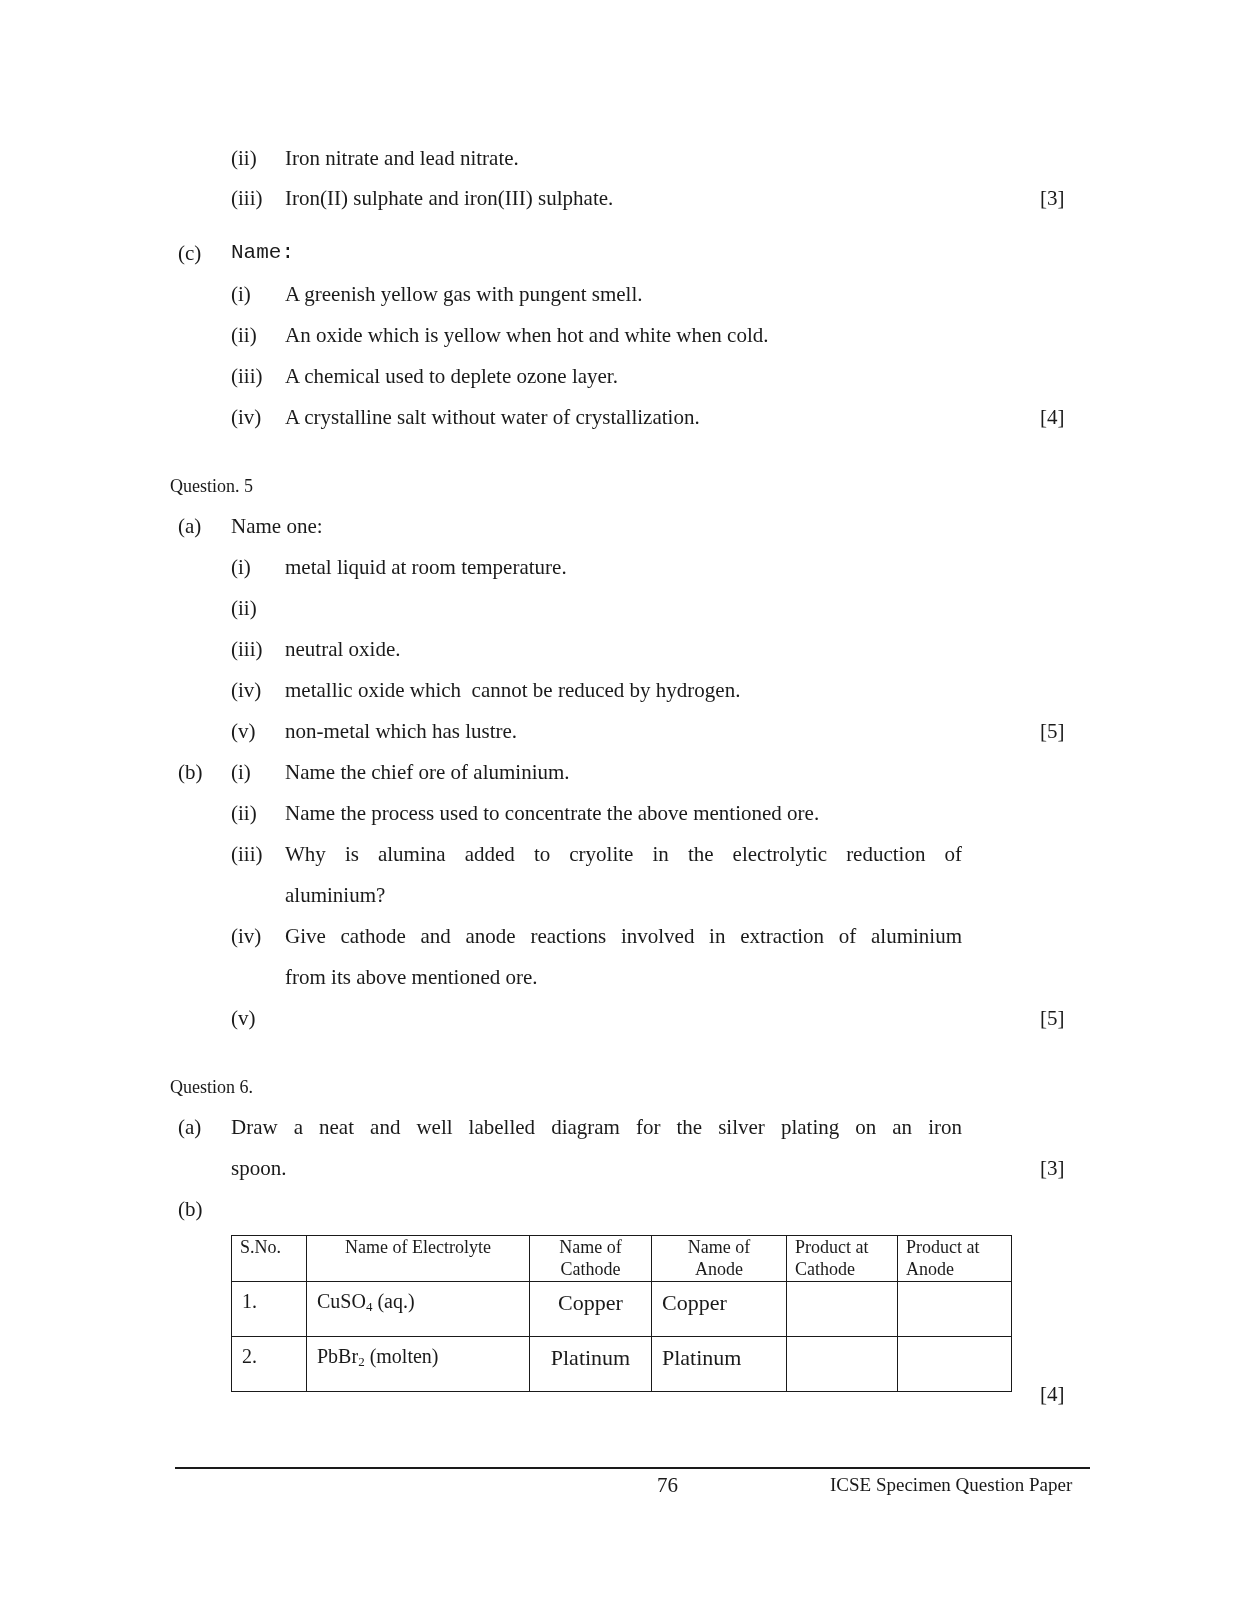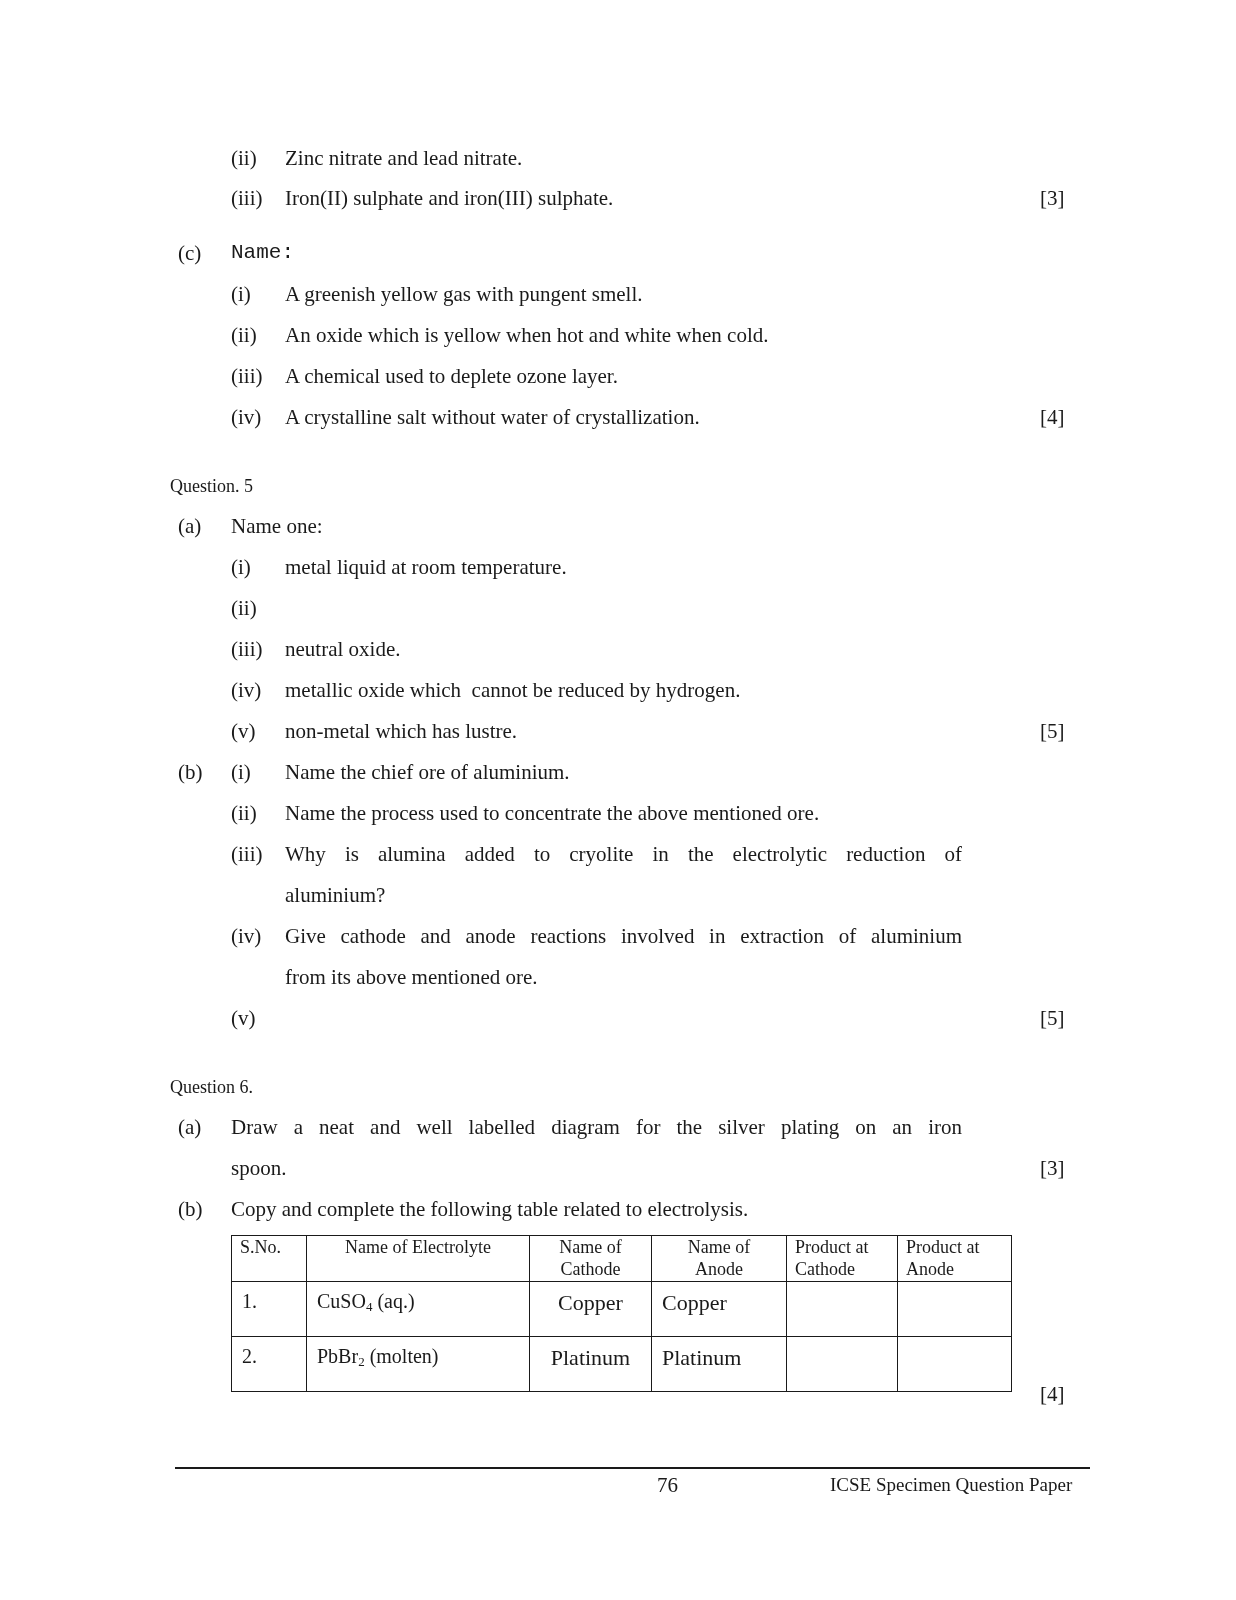--- a/index.html
+++ b/index.html
@@ -35,21 +35,21 @@
             border-top: 2px solid #1a1a1a; }
     .pnum { position: absolute; left: 617px; top: 1472px; font-size: 21px; line-height: 26px; margin-left: 40px; }
     .footer { position: absolute; left: 830px; top: 1473px; font-size: 19px; line-height: 24px; white-space: nowrap; }
   </style>
 </head>
 <body>
 
 <div class="page">
 
   <span class="lbl" style="left:231px; top:145px;">(ii)</span>
-  <span class="line" style="left:285px; top:145px;">Zinc nitrate and lead nitrate.</span>
+  <span class="line" style="left:285px; top:145px;">Iron nitrate and lead nitrate.</span>
 
   <span class="lbl" style="left:231px; top:185px;">(iii)</span>
   <span class="line" style="left:285px; top:185px;">Iron(II) sulphate and iron(III) sulphate.</span>
   <span class="marks" style="top:185px;">[3]</span>
 
   <span class="lbl" style="left:178px; top:240px;">(c)</span>
   <span class="line" style="left:231px; top:240px;font-family:Liberation Mono, monospace;">Name:</span>
 
   <span class="lbl" style="left:231px; top:281px;">(i)</span>
   <span class="line" style="left:285px; top:281px;">A greenish yellow gas with pungent smell.</span>
@@ -103,21 +103,20 @@
   <span class="marks" style="top:1005px;">[5]</span>
 
   <span class="qhead" style="top:1074px;">Question 6.</span>
 
   <span class="lbl" style="left:178px; top:1114px;">(a)</span>
   <span class="line" style="left:231px; top:1114px; width:731px; text-align:justify; text-align-last:justify; white-space:normal;">Draw a neat and well labelled diagram for the silver plating on an iron</span>
   <span class="line" style="left:231px; top:1155px;">spoon.</span>
   <span class="marks" style="top:1155px;">[3]</span>
 
   <span class="lbl" style="left:178px; top:1196px;">(b)</span>
-  <span class="line" style="left:231px; top:1196px;">Copy and complete the following table related to electrolysis.</span>
 
   <table class="elec">
     <tbody>
         <tr>
       <th class="c1 th-left"><span>S.No.</span></th>
       <th class="c2 th-center"><span>Name of Electrolyte</span></th>
       <th class="c3 th-center"><span>Name of</span><br><span>Cathode</span></th>
       <th class="c4 th-center"><span>Name of</span><br><span>Anode</span></th>
       <th class="c5 th-left"><span>Product at</span><br><span>Cathode</span></th>
       <th class="c6 th-left"><span>Product at</span><br><span>Anode</span></th>

